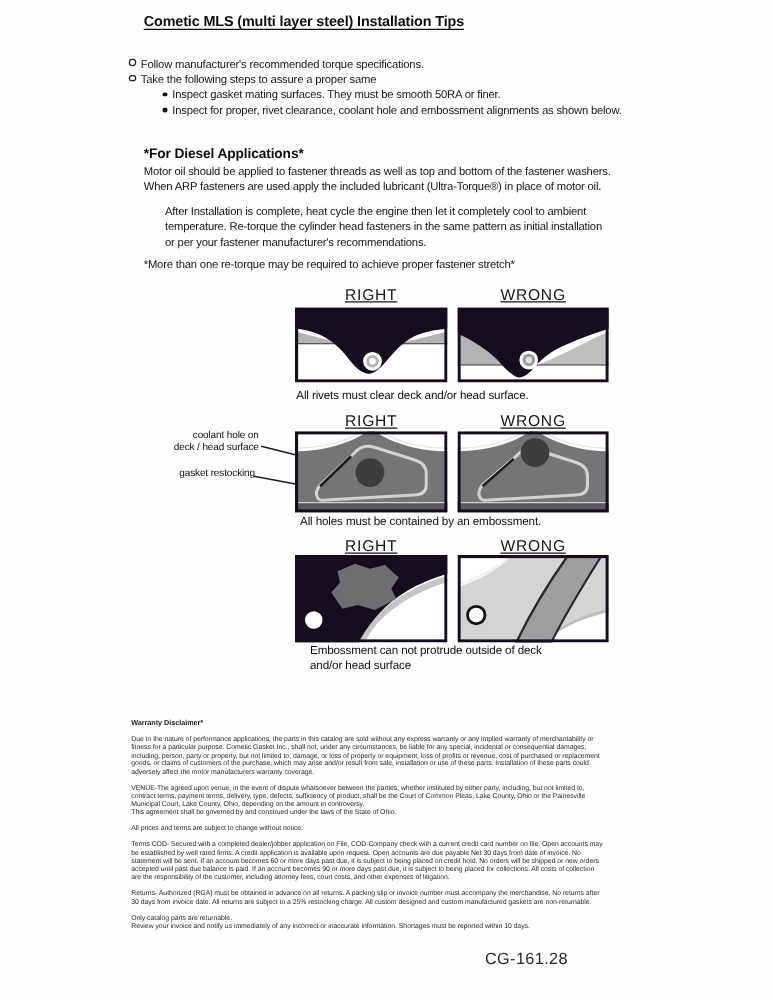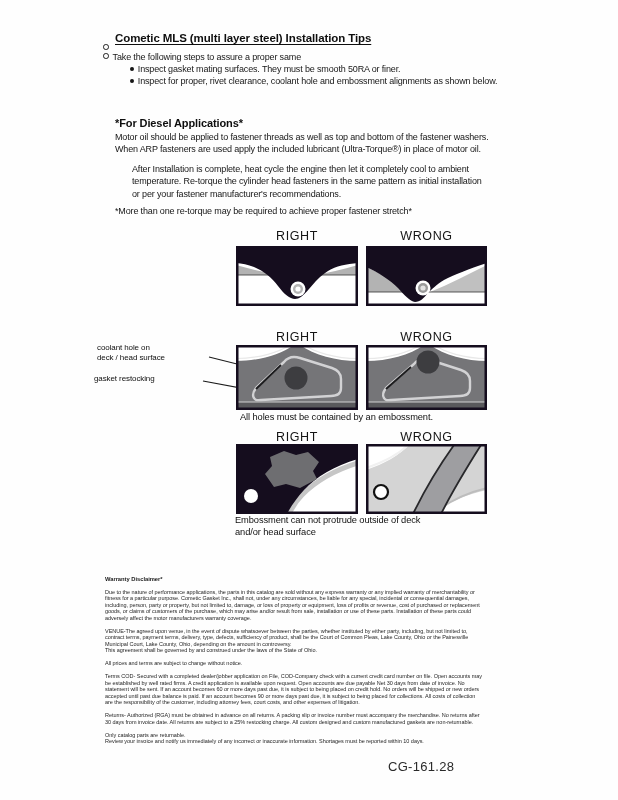--- a/index.html
+++ b/index.html
@@ -10,39 +10,40 @@
   .title{font-size:11.5px;font-weight:bold;letter-spacing:-0.1px;color:#0e0e0e;
          text-decoration:underline;text-underline-offset:2px;}
   .body-txt{font-size:9px;letter-spacing:-0.15px;line-height:12.3px;color:#161616;}
   .bullets .row{display:flex;align-items:baseline;line-height:12.2px;font-size:9px;letter-spacing:-0.15px;}
   .o-bullet{width:3.6px;height:3.6px;border:1px solid #222;border-radius:50%;
             display:inline-block;flex:0 0 auto;margin-right:4px;position:relative;top:-1px;}
   .f-bullet{width:3.8px;height:3.8px;background:#161616;border-radius:50%;
             display:inline-block;flex:0 0 auto;margin-right:4px;position:relative;top:-1px;}
   .sub{margin-left:27px;}
   .sec-head{font-size:11px;font-weight:bold;color:#0e0e0e;letter-spacing:-0.1px;}
-  .fig-hdr{width:122px;text-align:center;font-size:12.5px;font-weight:500;letter-spacing:0.6px;color:#151515;}
+  .fig-hdr{width:122px;text-align:center;font-size:12.5px;font-weight:500;letter-spacing:0.6px;color:#151515;text-decoration:underline;}
   .fig-cap{font-size:9.3px;letter-spacing:-0.1px;color:#101010;line-height:11.5px;}
-  .anno{font-size:8px;line-height:9.6px;letter-spacing:-0.1px;color:#101010;text-align:left;}
+  .anno{font-size:8px;line-height:9.6px;letter-spacing:-0.1px;color:#101010;text-align:right;}
   .legal{width:414px;font-size:5.5px;line-height:6.5px;letter-spacing:-0.03px;color:#262626;}
   .legal h3{font-size:5.8px;margin:0 0 6px 0;color:#1b1b1b;}
   .legal p{margin:0 0 6.5px 0;}
   .footer-code{font-size:13px;letter-spacing:0.3px;color:#2a2a2a;}
   .figbox svg{display:block;}
 </style>
 </head>
 <body>
 
 <div class="page">
 
-  <div class="abs title" style="left:115px;top:32px;">Cometic MLS (multi layer steel) Installation Tips</div>
+  <div class="abs title" style="left:115px;top:12px;">Cometic MLS (multi layer steel) Installation Tips</div>
 
   <div class="abs bullets" style="left:103px;top:45px;width:430px;">
     <div class="row">
         <span class="o-bullet"></span>
+        <span>Follow manufacturer's recommended torque specifications.</span>
       </div>
     <div class="row">
         <span class="o-bullet"></span>
         <span>Take the following steps to assure a proper same</span>
       </div>
     <div class="row sub">
         <span class="f-bullet"></span>
         <span>Inspect gasket mating surfaces.  They must be smooth 50RA or finer.</span>
       </div>
     <div class="row sub">
@@ -88,20 +89,21 @@
       <path d="M0,0 H121 V17 C102,23 88,29 78,34 C70,39 66,43 62,47 C58,52 54,56 49,56 C44,55 38,49 32,42 C24,34 12,26 0,21 Z" fill="#150d1e"></path>
       <g>
         <circle cx="57" cy="42" r="7.5" fill="#ffffff"></circle>
         <circle cx="57" cy="42" r="5" fill="#9a9a9a"></circle>
         <circle cx="57" cy="42" r="2.6" fill="#e4e4e4"></circle>
       </g>
       <rect x="1.25" y="1.25" width="118.5" height="57.5" fill="none" stroke="#150d1e" stroke-width="2.5"></rect>
     </svg>
   </div>
 
+  <div class="abs fig-cap" style="left:237px;top:311px;">All rivets must clear deck and/or head surface.</div>
 
   <div class="abs fig-hdr" style="left:236px;top:330px;">RIGHT</div>
   <div class="abs fig-hdr" style="left:366px;top:330px;width:121px;">WRONG</div>
 
   <div class="abs anno pre" style="right:411px;top:343px;width:110px;">coolant hole on
 deck / head surface</div>
   <div class="abs anno" style="right:414px;top:374px;width:110px;">gasket restocking</div>
   <svg class="abs" style="left:200px;top:350px;" width="100" height="50" viewBox="0 0 100 50">
     <line x1="9" y1="7" x2="93" y2="28" stroke="#1a1a1a" stroke-width="1.1"></line>
     <line x1="3" y1="31" x2="62" y2="42" stroke="#1a1a1a" stroke-width="1.1"></line>
@@ -158,21 +160,21 @@
       <rect x="0" y="0" width="121" height="70" fill="#ffffff"></rect>
       <path d="M0,26 C18,20 34,11 44,0 H121 V46 C98,51 80,59 66,70 H0 Z" fill="#d4d4d4"></path>
       <path d="M0,24 C18,18 34,9 43,0" fill="none" stroke="#f1f1f1" stroke-width="2"></path>
       <path d="M121,44 C100,49 82,58 68,69" fill="none" stroke="#bdbdbd" stroke-width="2"></path>
       <path d="M88,1 C73,22 59,45 47,70 L75,70 C87,46 103,20 115,1 C106,-1 96,-1 88,1 Z" fill="#9e9ea1" stroke="#28282b" stroke-width="1.8"></path>
       <circle cx="15" cy="48" r="7" fill="#ffffff" stroke="#111111" stroke-width="2.2"></circle>
       <rect x="1.25" y="1.25" width="118.5" height="67.5" fill="none" stroke="#150d1e" stroke-width="2.5"></rect>
     </svg>
   </div>
 
-  <div class="abs fig-cap pre" style="left:235px;top:515px;">Embossment can not protrude outside of deck
+  <div class="abs fig-cap pre" style="left:248px;top:515px;">Embossment can not protrude outside of deck
 and/or head surface</div>
 
   <div class="abs legal" style="left:105px;top:576px;">
     <h3>Warranty Disclaimer*</h3>
     <p class="pre">Due to the nature of performance applications, the parts in this catalog are sold without any express warranty or any implied warranty of merchantability or
 fitness for a particular purpose.  Cometic Gasket Inc., shall not, under any circumstances, be liable for any special, incidental or consequential damages,
 including, person, party or property, but not limited to, damage, or loss of property or equipment, loss of profits or revenue, cost of purchased or replacement
 goods, or claims of customers of the purchase, which may arise and/or result from sale, installation or use of these parts.  Installation of these parts could
 adversely affect the motor manufacturers warranty coverage.</p>
     <p class="pre">VENUE-The agreed upon venue, in the event of dispute whatsoever between the parties, whether instituted by either party, including, but not limited to,

